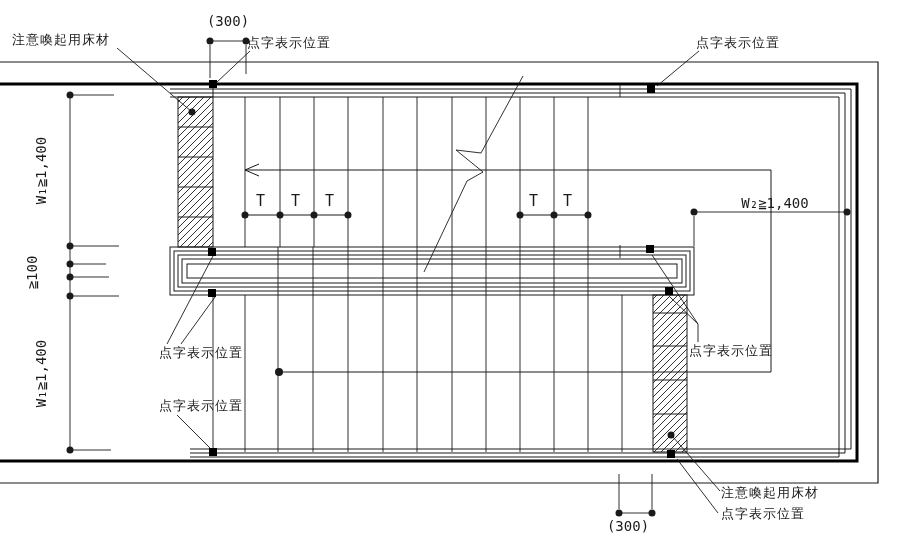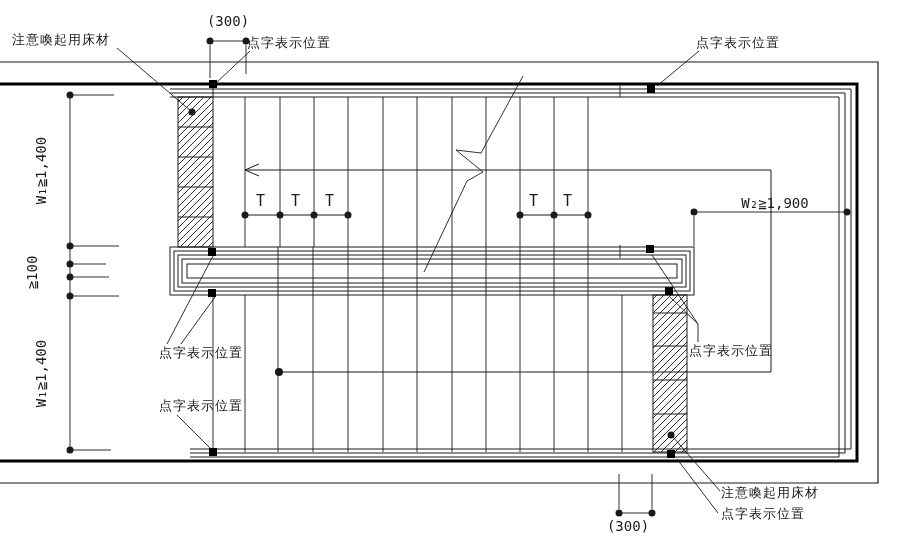--- a/index.html
+++ b/index.html
@@ -176,21 +176,21 @@
 
 <div class="lbl" style="left:12px;top:33px;">注意喚起用床材</div>
 <div class="lbl" style="left:247px;top:36px;">点字表示位置</div>
 <div class="lbl" style="left:696px;top:36px;">点字表示位置</div>
 <div class="lbl dim ctr" style="left:200px;top:13px;width:56px;">(300)</div>
 
 <div class="lbl dim vlabel" style="left:-20px;top:163px;">W₁≧1,400</div>
 <div class="lbl dim vlabel" style="left:-29px;top:265px;">≧100</div>
 <div class="lbl dim vlabel" style="left:-20px;top:366px;">W₁≧1,400</div>
 
-<div class="lbl dim ctr" style="left:725px;top:195px;width:100px;">W₂≧1,900</div>
+<div class="lbl dim ctr" style="left:725px;top:195px;width:100px;">W₂≧1,400</div>
 
 <div class="lbl tlbl" style="left:251px;top:193px;">T</div>
 <div class="lbl tlbl" style="left:286px;top:193px;">T</div>
 <div class="lbl tlbl" style="left:320px;top:193px;">T</div>
 <div class="lbl tlbl" style="left:524px;top:193px;">T</div>
 <div class="lbl tlbl" style="left:558px;top:193px;">T</div>
 
 <div class="lbl" style="left:159px;top:346px;">点字表示位置</div>
 <div class="lbl" style="left:689px;top:344px;">点字表示位置</div>
 <div class="lbl" style="left:159px;top:399px;">点字表示位置</div>

